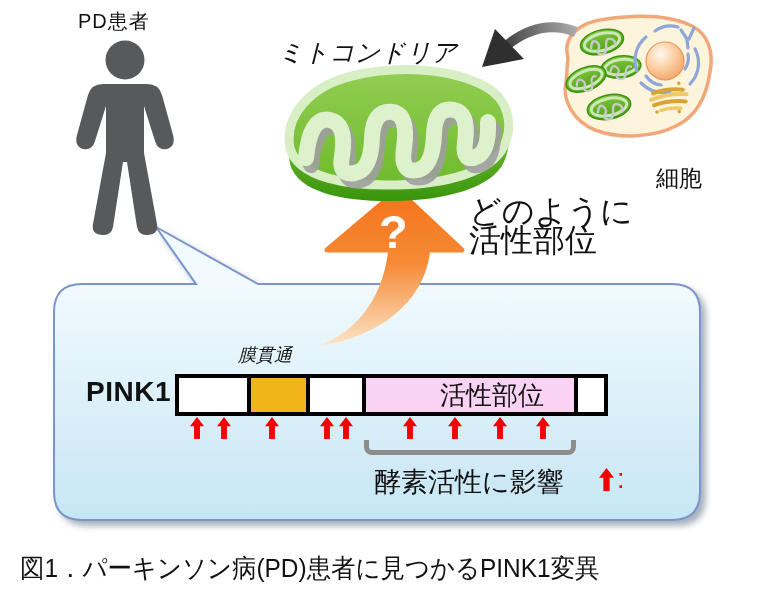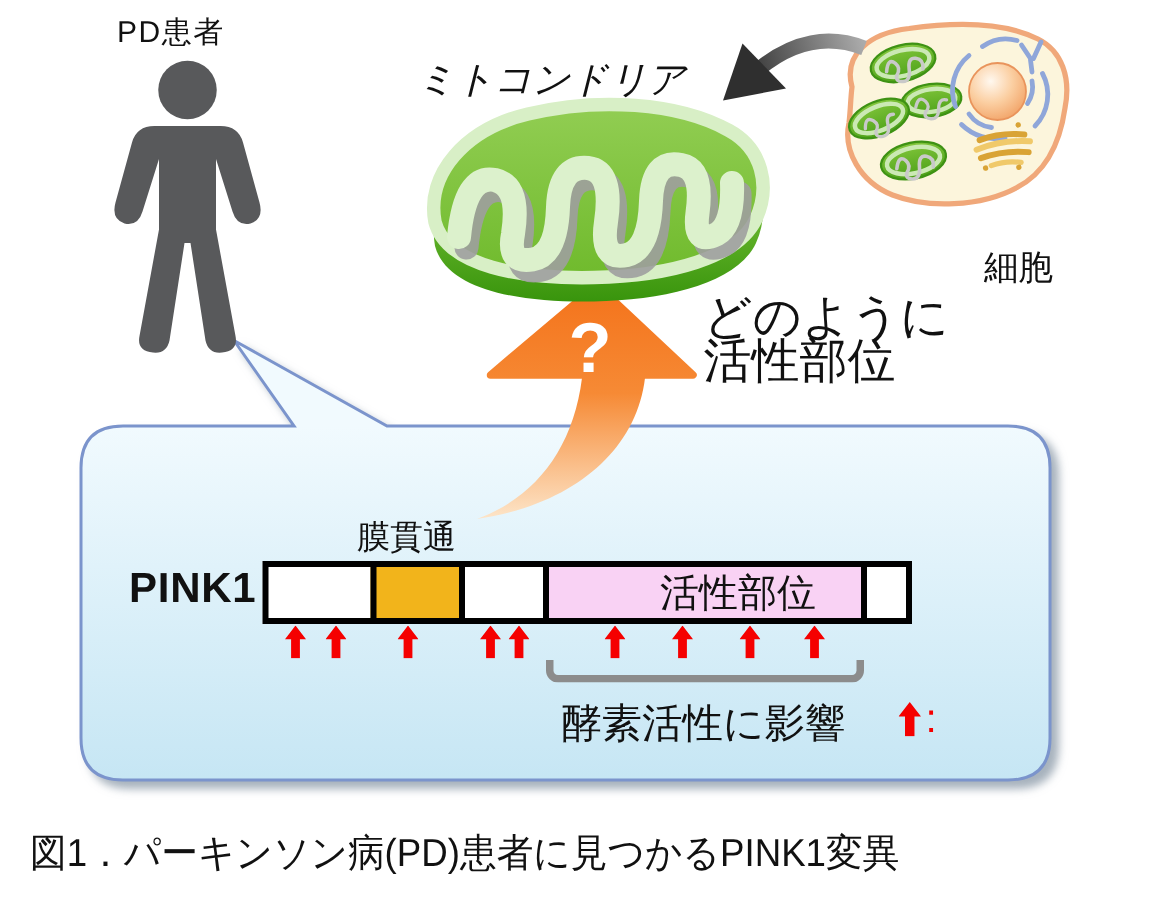--- a/index.html
+++ b/index.html
@@ -8,21 +8,21 @@
     font-family:"Liberation Sans","DejaVu Sans",sans-serif;color:#111;
   }
   #art{position:absolute;left:0;top:0;z-index:0;}
   .txt{position:absolute;z-index:2;white-space:nowrap;color:#111;}
   .lbl-pd{left:78px;top:8px;font-size:20px;letter-spacing:1px;}
   .lbl-mito{left:278px;top:36px;font-size:25px;font-style:italic;}
   .lbl-cell{left:656px;top:136px;font-size:23px;margin-top:27px;}
   .lbl-how{left:469px;top:197px;font-size:32px;line-height:29px;}
   .qmark{left:379px;top:204px;font-size:47px;font-weight:bold;color:#fff;z-index:3;}
   .lbl-pink1{left:86px;top:376px;font-size:28px;letter-spacing:.5px;font-weight:bold;}
-  .lbl-tm{left:238px;top:343px;font-size:22px;}
+  .lbl-tm{left:238px;top:343px;font-size:18px;font-style:italic;}
   .lbl-enzyme{left:374px;top:464px;font-size:27px;}
   .caption{left:20px;top:551px;font-size:26px;width:760px;}
   .caption .cap-inner{display:inline-block;transform:scaleX(.94);transform-origin:left center;}
 
   
   .bar{
     position:absolute;z-index:2;left:175px;top:374px;width:433px;height:42px;
     background:#fff;border:4px solid #000;box-sizing:border-box;
   }
   .seg{position:absolute;top:0;bottom:0;box-sizing:border-box;

